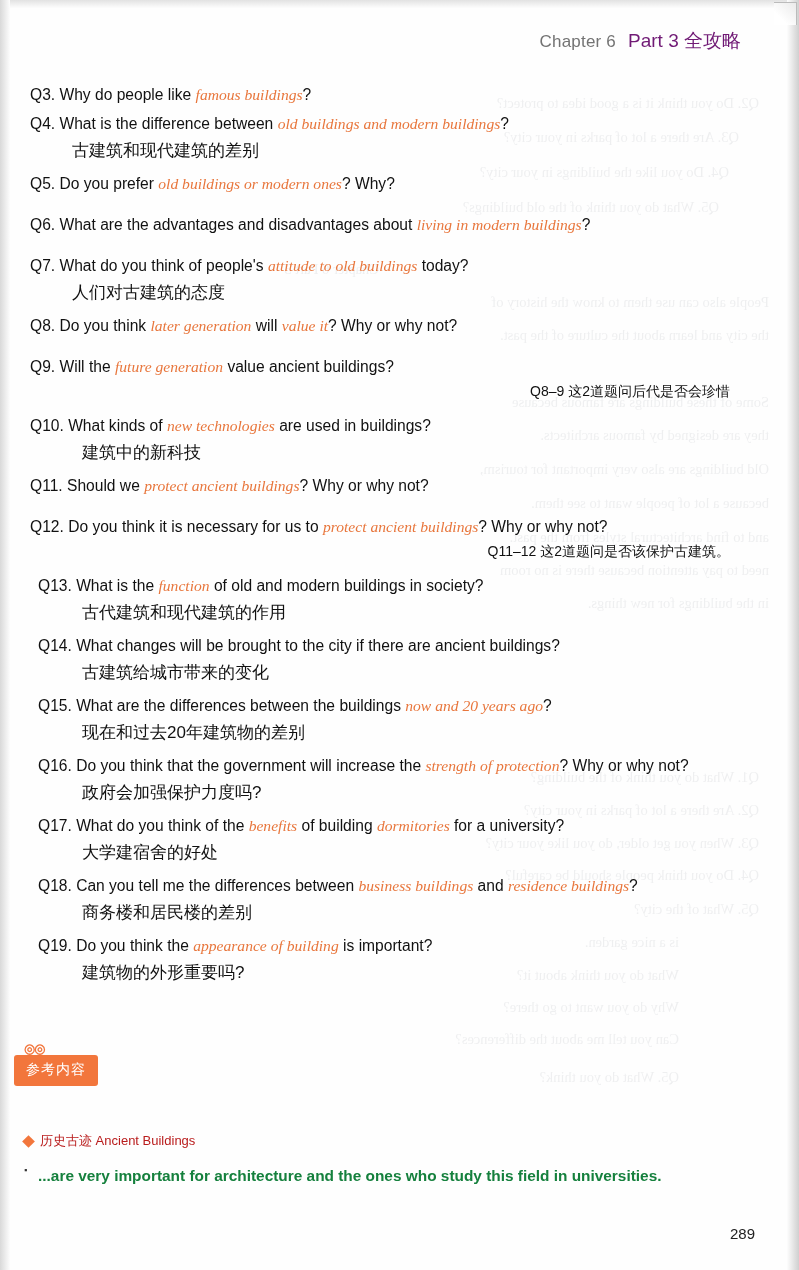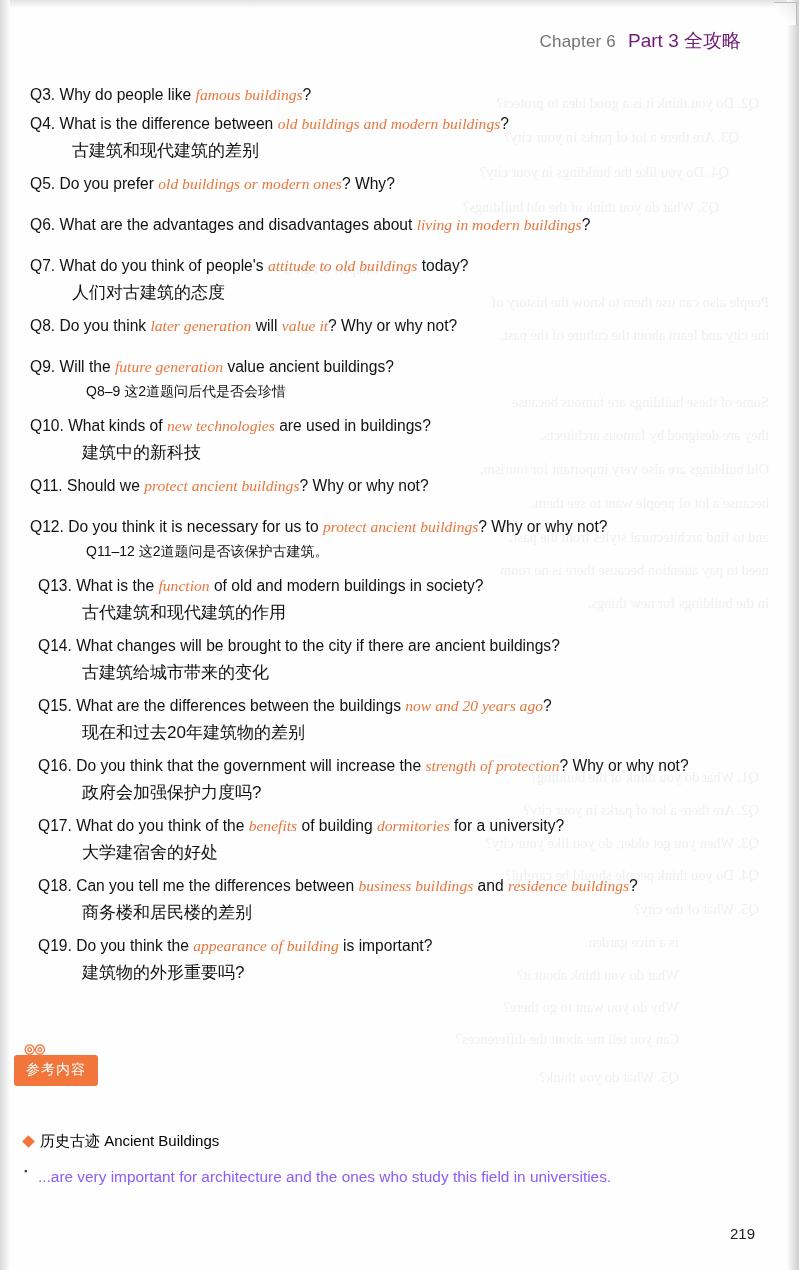--- a/index.html
+++ b/index.html
@@ -117,20 +117,21 @@
     padding-left: 42px;
     line-height: 1.35;
   }
   .cn.deep { padding-left: 52px; }
 
   .note {
     font-size: 14px;
     color: #111;
     margin: 2px 0 14px 0;
     padding-left: 56px;
+    text-align: right;
   }
 
   .gap-sm { height: 6px; }
 
   
   .ref-tag-wrap {
     position: absolute;
     left: 14px;
     top: 1055px;
     width: 260px;
@@ -168,29 +169,30 @@
     margin-bottom: 14px;
   }
   .diamond {
     width: 9px;
     height: 9px;
     background: #f2763c;
     transform: rotate(45deg);
     display: inline-block;
   }
   .ans-head-text {
-    font-size: 15px;
-    color: #000000;
+    font-size: 13px;
+    color: #b91c1c;
   }
   .ans-item {
     font-size: 15.4px;
-    color: #8b5cf6;
+    color: #15803d;
     padding-left: 14px;
     position: relative;
     line-height: 1.4;
+    font-weight: bold;
   }
   .ans-item::before {
     content: "▪";
     position: absolute;
     left: 0;
     top: -1px;
     font-size: 9px;
     color: #333;
   }
 
@@ -304,13 +306,13 @@
 </div>
 
 <div class="answers">
   <div class="ans-head">
     <span class="diamond"></span>
     <span class="ans-head-text">历史古迹 Ancient Buildings</span>
   </div>
   <p class="ans-item">...are very important for architecture and the ones who study this field in universities.</p>
 </div>
 
-<div class="page-number">219</div>
+<div class="page-number">289</div>
 
 </body></html>

